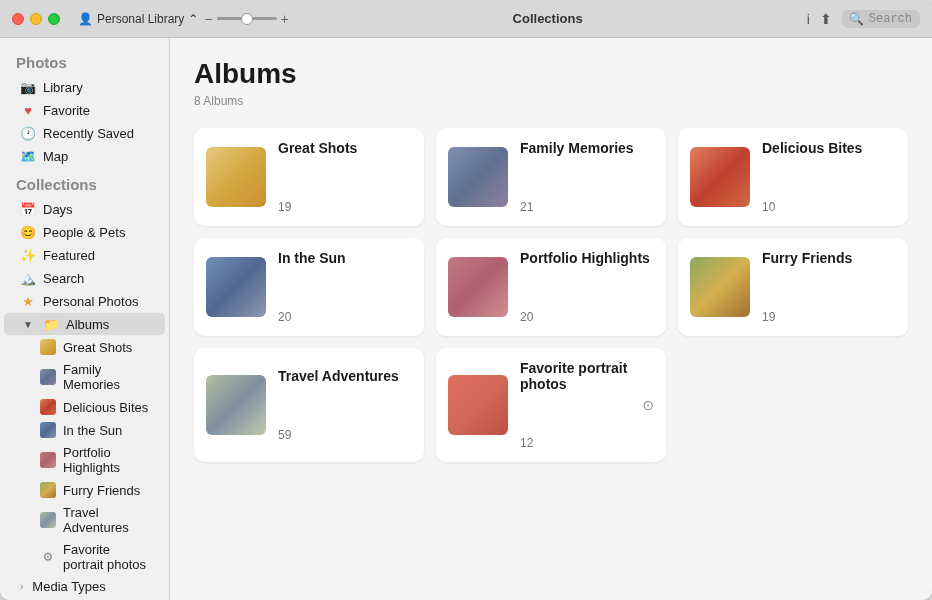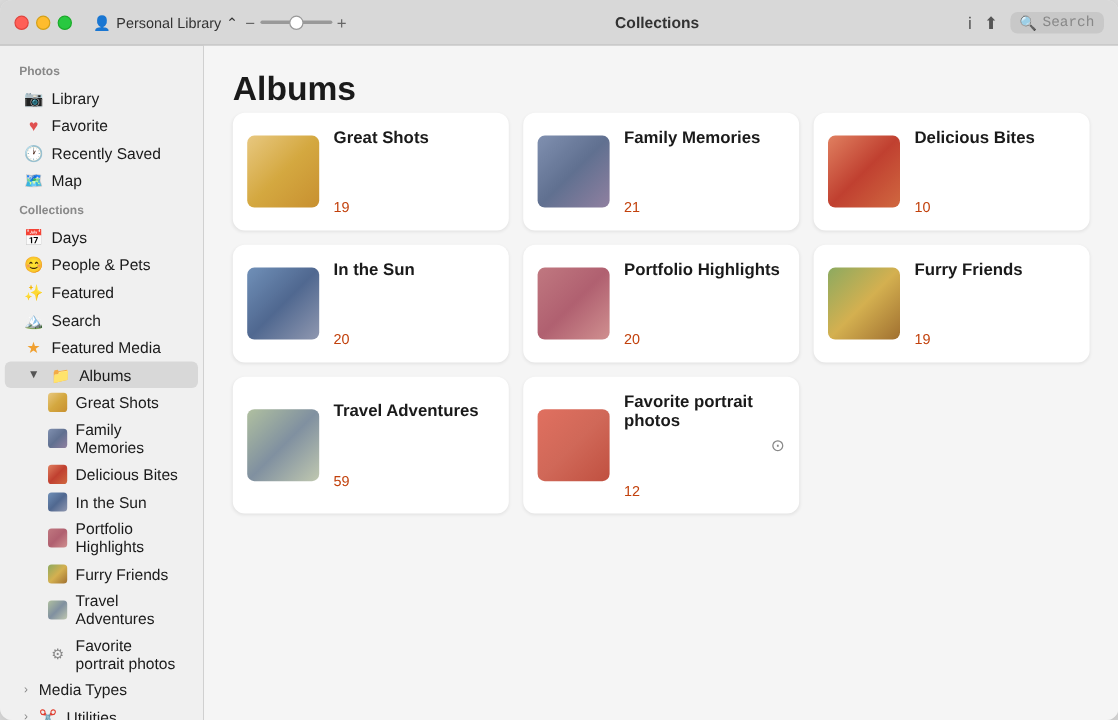--- a/index.html
+++ b/index.html
@@ -138,21 +138,21 @@
     .sidebar {
       width: 170px;
       background: #f0f0f0;
       border-right: 1px solid #d0d0d0;
       overflow-y: auto;
       padding: 8px 0;
       flex-shrink: 0;
     }
 
     .sidebar-section-header {
-      font-size: 10px;
+      font-size: 15px;
       font-weight: 600;
       color: #888;
       padding: 8px 16px 4px;
       text-transform: none;
       letter-spacing: 0;
     }
 
     .sidebar-item {
       display: flex;
       align-items: center;
@@ -250,21 +250,21 @@
 
     .album-name {
       font-size: 14px;
       font-weight: 600;
       color: #1a1a1a;
       margin-bottom: 3px;
     }
 
     .album-count {
       font-size: 12px;
-      color: #c2410c;
+      color: #737373;
       margin-top: 44px;
     }
 
     
     .thumb-great-shots { background: linear-gradient(135deg, #e8c880 0%, #d4a840 50%, #c89030 100%); }
     .thumb-family-memories { background: linear-gradient(135deg, #8090b0 0%, #607090 50%, #9080a0 100%); }
     .thumb-delicious-bites { background: linear-gradient(135deg, #e08060 0%, #c04030 50%, #d06840 100%); }
     .thumb-in-the-sun { background: linear-gradient(135deg, #7090b8 0%, #506890 50%, #9098b0 100%); }
     .thumb-portfolio { background: linear-gradient(135deg, #c07880 0%, #b06070 50%, #d09090 100%); }
     .thumb-furry-friends { background: linear-gradient(135deg, #8caa60 0%, #d4b050 50%, #a07030 100%); }
@@ -372,21 +372,21 @@
       <div class="sidebar-item">
         <span class="sidebar-item-icon icon-blue">✨</span>
         <span class="sidebar-item-label">Featured</span>
       </div>
       <div class="sidebar-item">
         <span class="sidebar-item-icon icon-blue">🏔️</span>
         <span class="sidebar-item-label">Search</span>
       </div>
       <div class="sidebar-item">
         <span class="sidebar-item-icon" style="color:#f0a030;">★</span>
-        <span class="sidebar-item-label">Featured Media</span>
+        <span class="sidebar-item-label">Personal Photos</span>
       </div>
       <div class="sidebar-item active">
         <span class="sidebar-item-icon" style="font-size:10px;color:#555;">▼</span>
         <span class="sidebar-item-icon icon-blue">📁</span>
         <span class="sidebar-item-label">Albums</span>
       </div>
 
       <div class="sidebar-item sidebar-child">
         <div class="album-mini-thumb thumb-great-shots"></div>
         <span class="sidebar-item-label">Great Shots</span>
@@ -427,20 +427,21 @@
       <div class="sidebar-item">
         <span class="sidebar-expand">›</span>
         <span class="sidebar-item-icon" style="font-size:12px;">✂️</span>
         <span class="sidebar-item-label">Utilities</span>
       </div>
 
     </div>
 
     <div class="main">
       <div class="page-title">Albums</div>
+      <div class="page-subtitle">8 Albums</div>
 
       <div class="albums-grid">
 
         <div class="album-card">
           <div class="album-thumb thumb-great-shots"></div>
           <div class="album-info">
             <div class="album-name">Great Shots</div>
             <div class="album-count">19</div>
           </div>
         </div>

